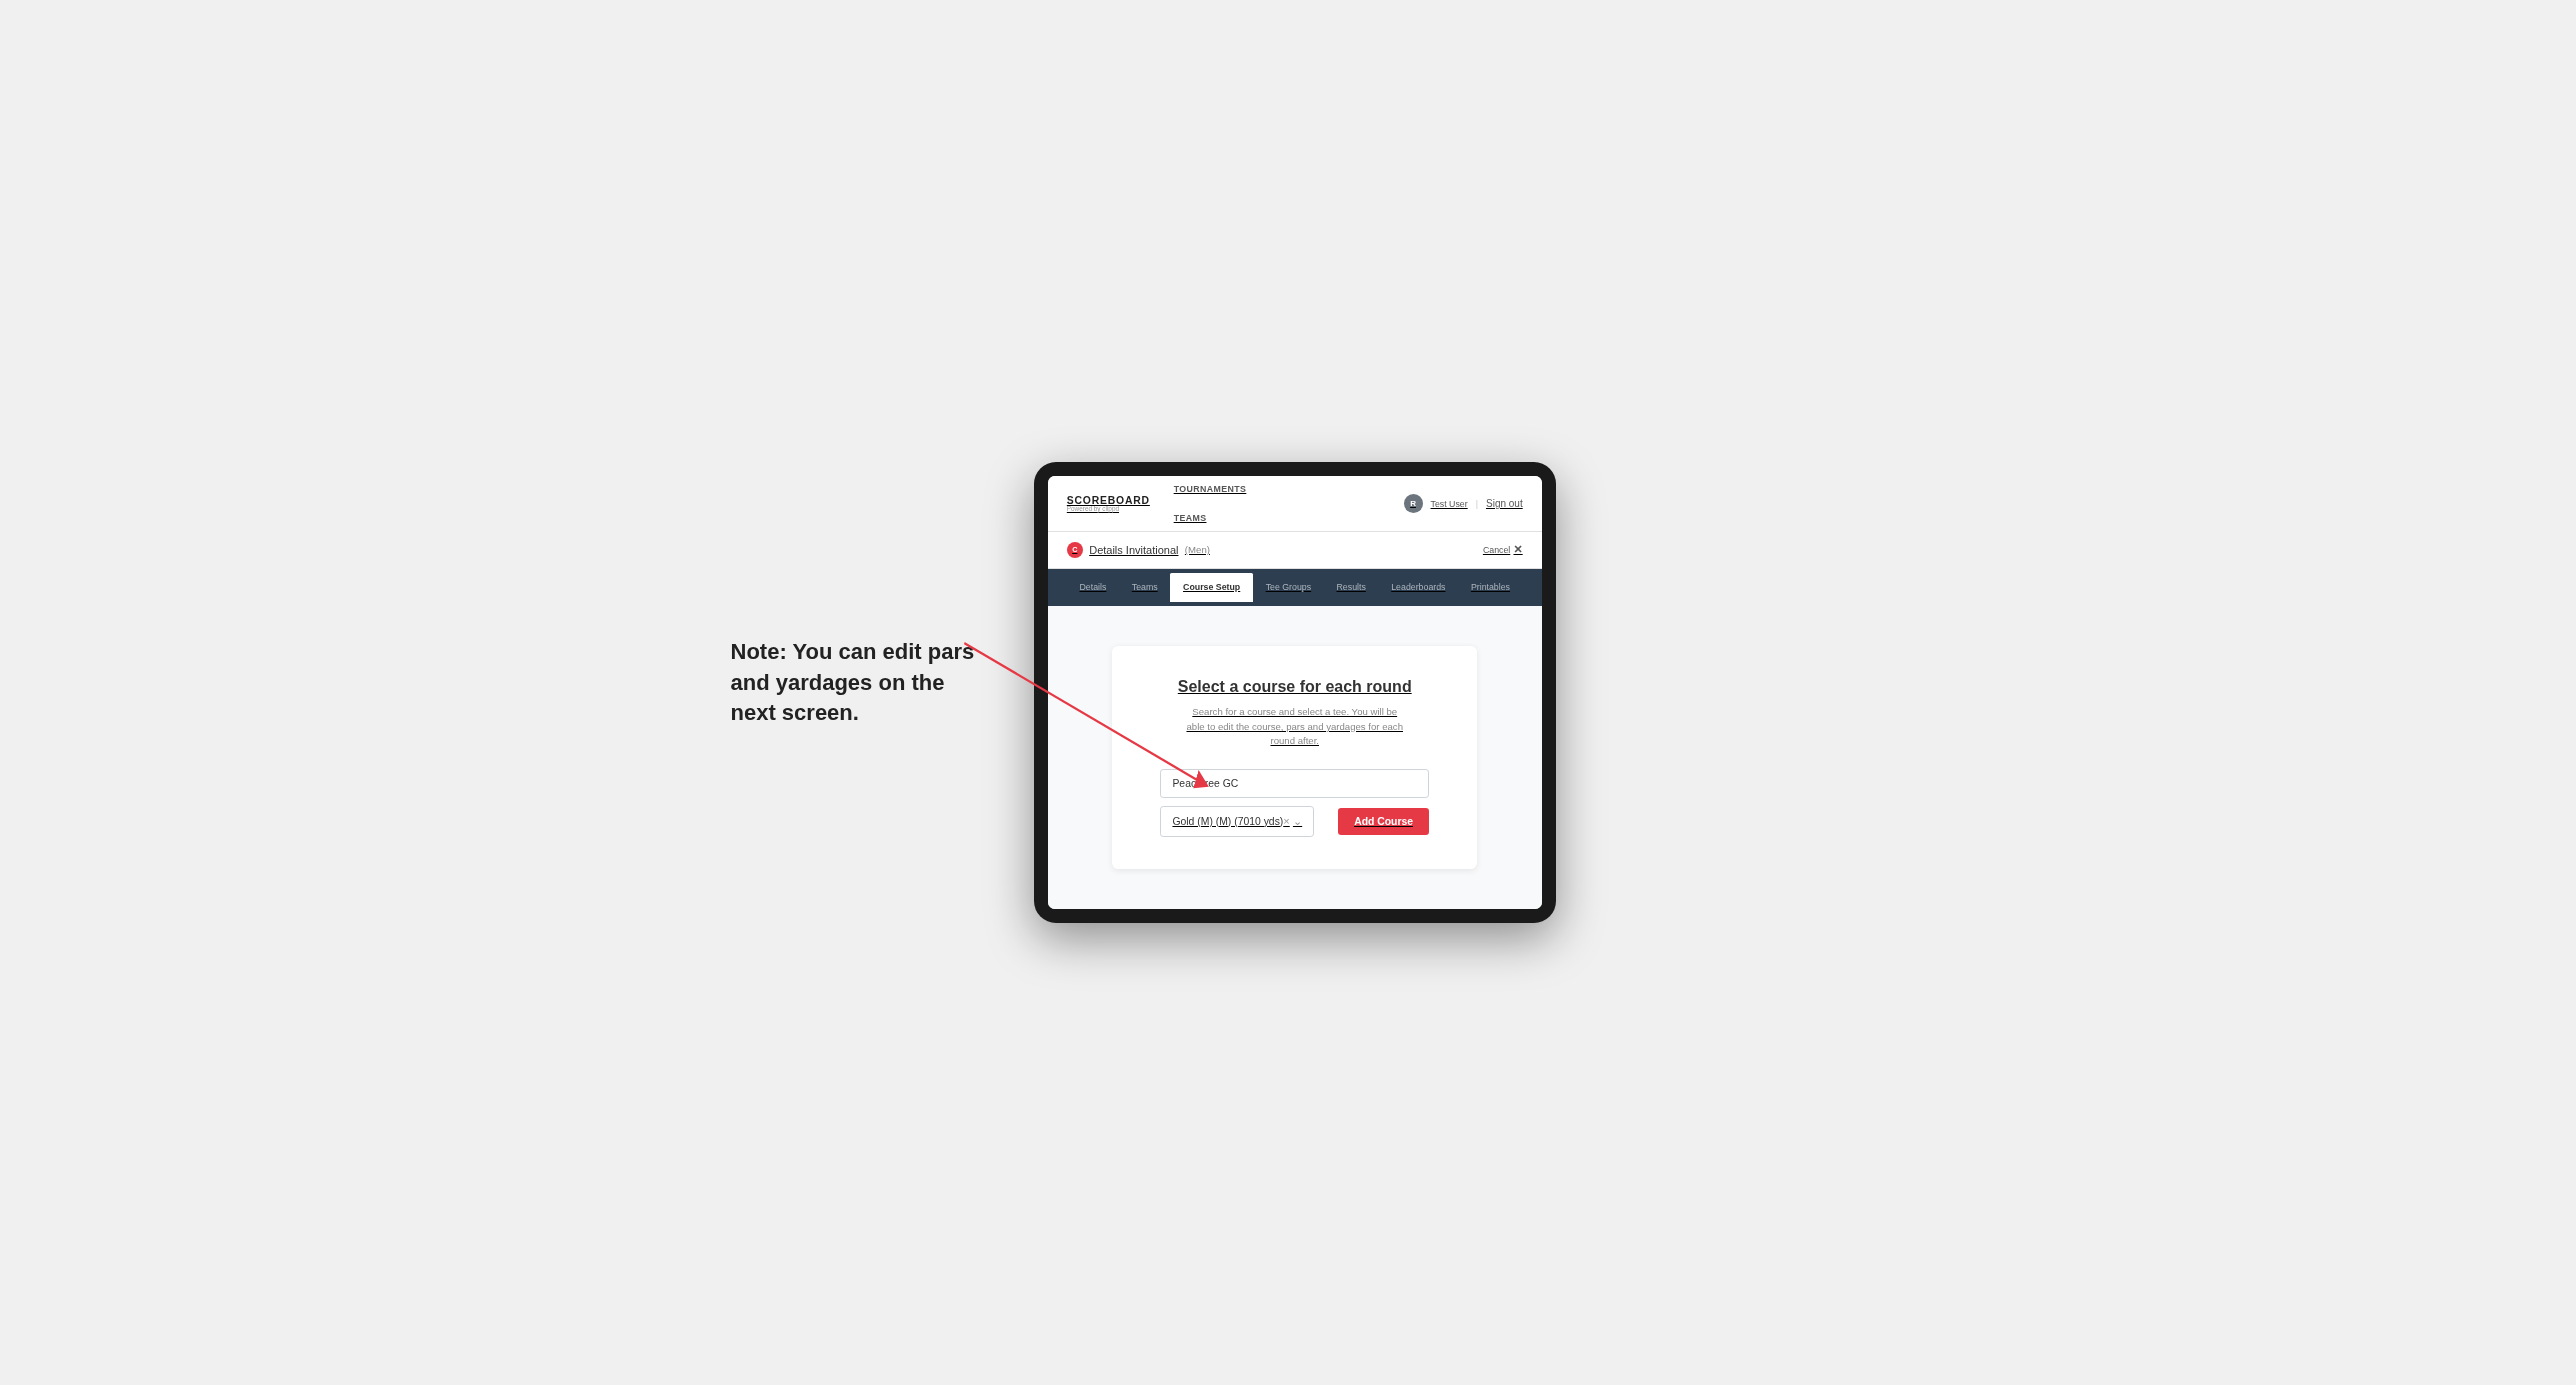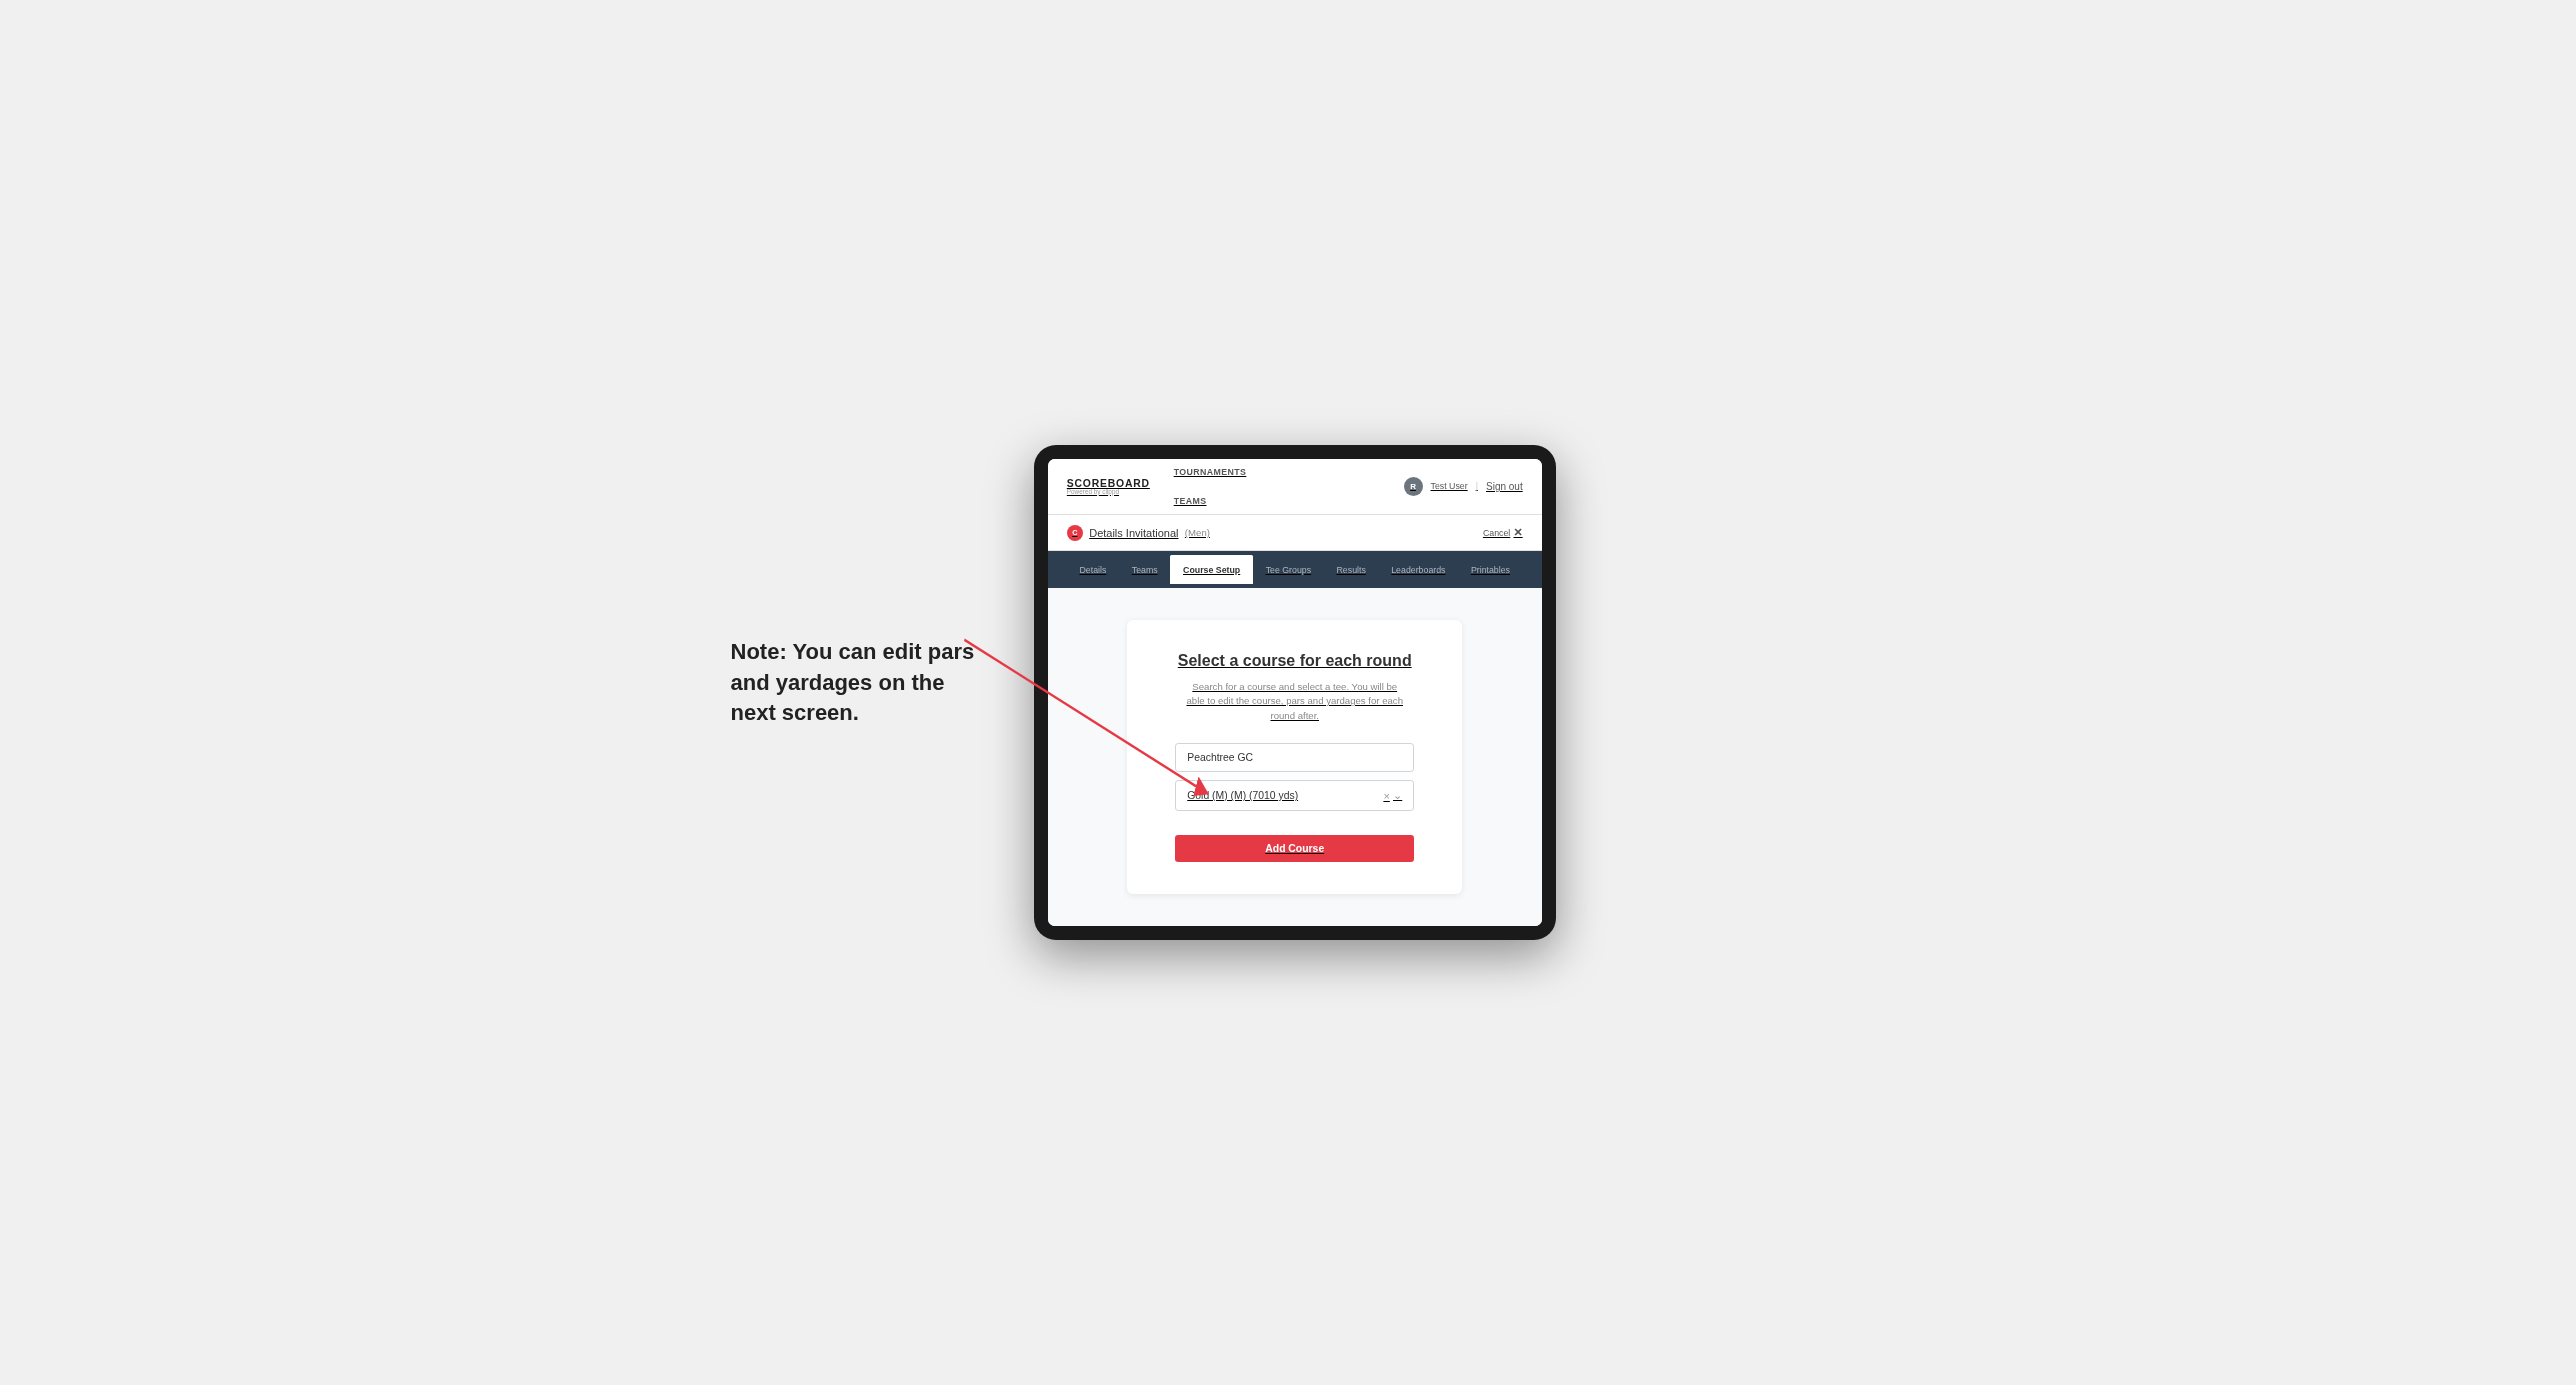--- a/index.html
+++ b/index.html
@@ -245,21 +245,21 @@
       border-radius: 3.2px;
       font-size: 10.4px;
       color: #333;
       margin-bottom: 8px;
       outline: none;
     }
 
     .tee-select-wrapper {
       display: flex;
       gap: 24px;
-      flex-direction: column;
+      align-items: center;
     }
 
     .tee-select {
       flex: 1;
       padding: 8px 11px;
       border: 0.8px solid #ced4da;
       border-radius: 3.2px;
       font-size: 10.4px;
       color: #333;
       background: #fff;

